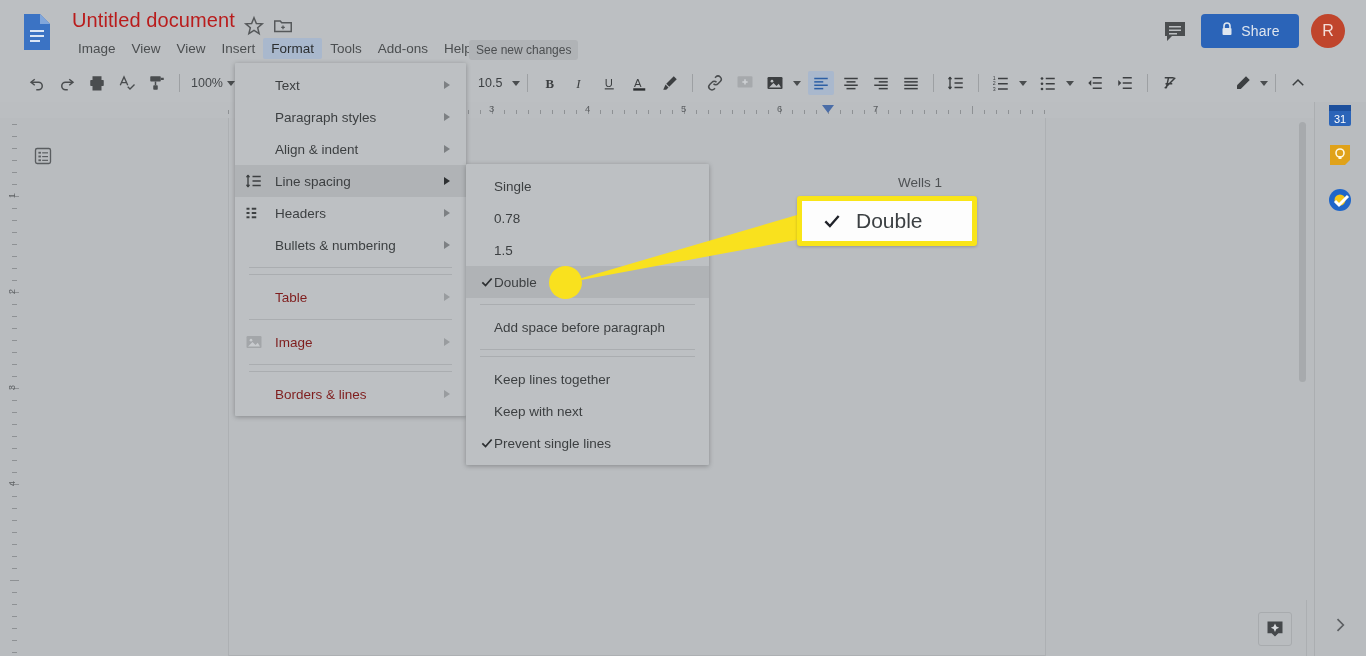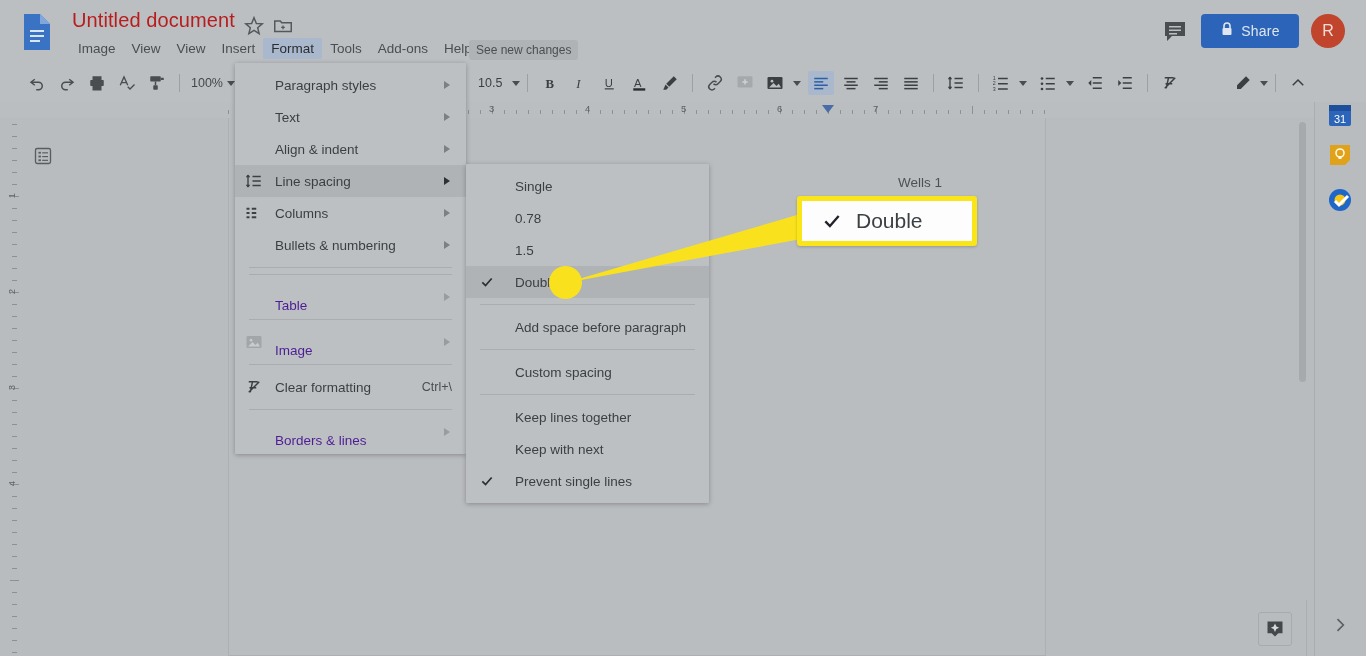--- a/index.html
+++ b/index.html
@@ -67,30 +67,30 @@
 
   
   .menu-panel {
     position:absolute; background:#bdc0c3; box-shadow:0 1px 5px rgba(0,0,0,.28);
     padding:6px 0; border-radius:1px;
   }
   #format-menu { left:235px; top:63px; width:231px; }
   #spacing-menu { left:466px; top:164px; width:243px; }
   .mi { position:relative; height:32px; display:flex; align-items:center; font-size:13.5px; color:#3c3f41; cursor:pointer; padding-left:40px; }
   .mi.hl { background:#b0b3b6; }
-  .mi.dis { color:#4c1d95; cursor:default;align-items:flex-end; }
+  .mi.dis { color:#7f1d1d; cursor:default; }
   .mi .arrow { position:absolute; right:16px; top:50%; margin-top:-4px; width:0;height:0;
     border-top:4.5px solid transparent;border-bottom:4.5px solid transparent;border-left:6px solid #7d8083; }
   .mi.hl .arrow { border-left-color:#2e3133; }
   .mi.dis .arrow { border-left-color:#999c9f; }
   .mi .shortcut { position:absolute; right:14px; font-size:12.5px; color:#4b4e50; }
   .mi .licon { position:absolute; left:10px; top:50%; margin-top:-9px; width:18px; height:18px; color:#3c3f41; }
   .mi .check { position:absolute; left:14px; top:50%; margin-top:-7px; width:14px; height:14px; color:#2c2f31; }
   .divider { height:1px; background:#aaadb0; margin:6px 14px; }
-  #spacing-menu .mi { padding-left:49px; }
+  #spacing-menu .mi { padding-left:28px; }
 
   
   .hi-dot { position:absolute; left:549px; top:266px; width:33px; height:33px; border-radius:50%; background:#f9e11e; }
   .hi-line { position:absolute; left:565px; top:215px; width:260px; height:70px; pointer-events:none; }
   .callout {
     position:absolute; left:797px; top:196px; width:180px; height:50px;
     background:#fdfdfd; border:5px solid #f9e518; border-radius:3px;
     display:flex; align-items:center; padding-left:20px; gap:14px;
     box-shadow:0 1px 3px rgba(0,0,0,.2);
   }
@@ -514,25 +514,25 @@
       <rect x="11" y="12" width="7" height="1.4" fill="#5a5d60" stroke="none"></rect>
       <rect x="6.5" y="16" width="3" height="2.2" fill="#5a5d60" stroke="none"></rect>
       <rect x="11" y="16.5" width="7" height="1.4" fill="#5a5d60" stroke="none"></rect>
     </svg>
   </div>
   <div class="page-text">Wells 1</div>
   <div class="vscroll"></div>
 
   <div class="menu-panel" id="format-menu">
       <div class="mi">
+        <span>Text</span>
+        <span class="arrow"></span>
+      </div>
+      <div class="mi">
         <span>Paragraph styles</span>
-        <span class="arrow"></span>
-      </div>
-      <div class="mi">
-        <span>Text</span>
         <span class="arrow"></span>
       </div>
       <div class="mi">
         <span>Align &amp; indent</span>
         <span class="arrow"></span>
       </div>
       <div class="mi hl">
         <span class="licon"><svg width="18" height="18" viewBox="0 0 24 24" fill="none" stroke="currentColor" stroke-width="1.8">
             <path d="M4 4v16M4 4l-2 3M4 4l2 3M4 20l-2-3M4 20l2-3"></path>
             <path d="M10 6h11M10 12h11M10 18h11"></path>
@@ -542,21 +542,21 @@
       </div>
       <div class="mi">
         <span class="licon"><svg width="18" height="18" viewBox="0 0 24 24" fill="currentColor">
             <rect x="2" y="5" width="4" height="2.6"></rect>
             <rect x="2" y="10.7" width="4" height="2.6"></rect>
             <rect x="2" y="16.4" width="4" height="2.6"></rect>
             <rect x="9" y="5" width="6" height="2.6"></rect>
             <rect x="9" y="10.7" width="6" height="2.6"></rect>
             <rect x="9" y="16.4" width="6" height="2.6"></rect>
           </svg></span>
-        <span>Columns</span>
+        <span>Headers</span>
         <span class="arrow"></span>
       </div>
       <div class="mi">
         <span>Bullets &amp; numbering</span>
         <span class="arrow"></span>
       </div>
       <div class="divider"></div>
       <div class="divider"></div>
       <div class="mi dis">
         <span>Table</span>
@@ -566,27 +566,20 @@
       <div class="mi dis">
         <span class="licon"><svg width="18" height="18" viewBox="0 0 24 24">
             <rect x="2" y="4" width="20" height="16" rx="1.5" fill="#a3a6a9"></rect>
             <circle cx="8" cy="9.5" r="1.8" fill="#c8cbce"></circle>
             <path d="M4 18l6-6 4 4 3-3 3 5z" fill="#c8cbce"></path>
           </svg></span>
         <span>Image</span>
         <span class="arrow"></span>
       </div>
       <div class="divider"></div>
-      <div class="mi">
-        <span class="licon"><svg width="18" height="18" viewBox="0 0 24 24" fill="none" stroke="currentColor" stroke-width="1.9">
-            <path d="M5 5h12M10 5l-3 14M6 13h9M5 19l14-14"></path>
-          </svg></span>
-        <span>Clear formatting</span>
-        <span class="shortcut">Ctrl+\</span>
-      </div>
       <div class="divider"></div>
       <div class="mi dis">
         <span>Borders &amp; lines</span>
         <span class="arrow"></span>
       </div>
     </div>
 
   <div class="menu-panel" id="spacing-menu">
       <div class="mi">
         <span>Single</span>
@@ -601,23 +594,20 @@
         <span class="check"><svg width="14" height="14" viewBox="0 0 24 24" fill="none" stroke="currentColor" stroke-width="3">
             <path d="M4 12.5l5.5 5.5L20 6"></path>
           </svg></span>
         <span>Double</span>
       </div>
       <div class="divider"></div>
       <div class="mi">
         <span>Add space before paragraph</span>
       </div>
       <div class="divider"></div>
-      <div class="mi">
-        <span>Custom spacing</span>
-      </div>
       <div class="divider"></div>
       <div class="mi">
         <span>Keep lines together</span>
       </div>
       <div class="mi">
         <span>Keep with next</span>
       </div>
       <div class="mi">
         <span class="check"><svg width="14" height="14" viewBox="0 0 24 24" fill="none" stroke="currentColor" stroke-width="3">
             <path d="M4 12.5l5.5 5.5L20 6"></path>

